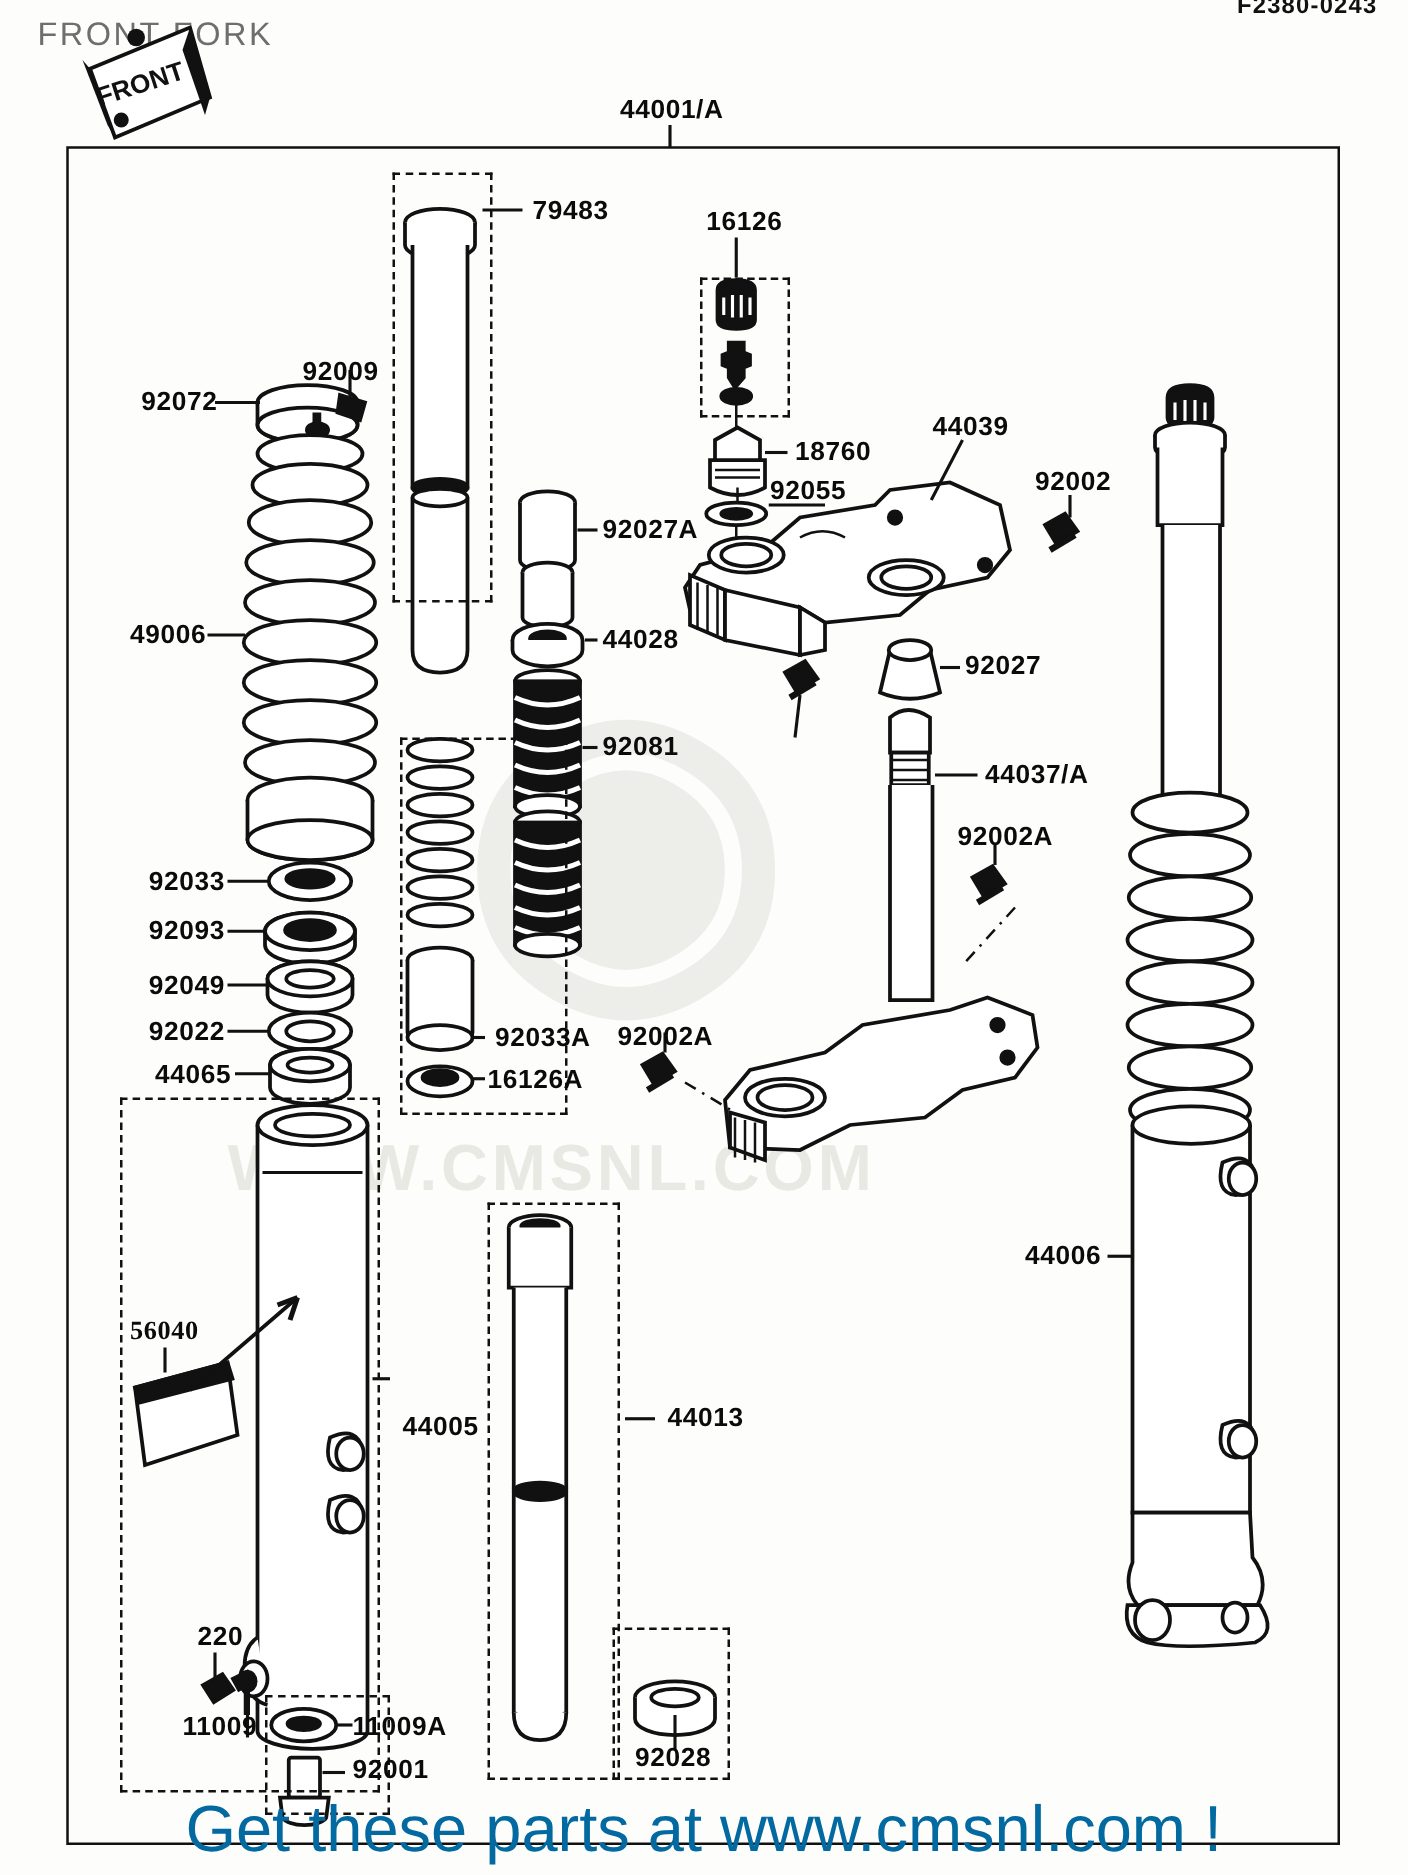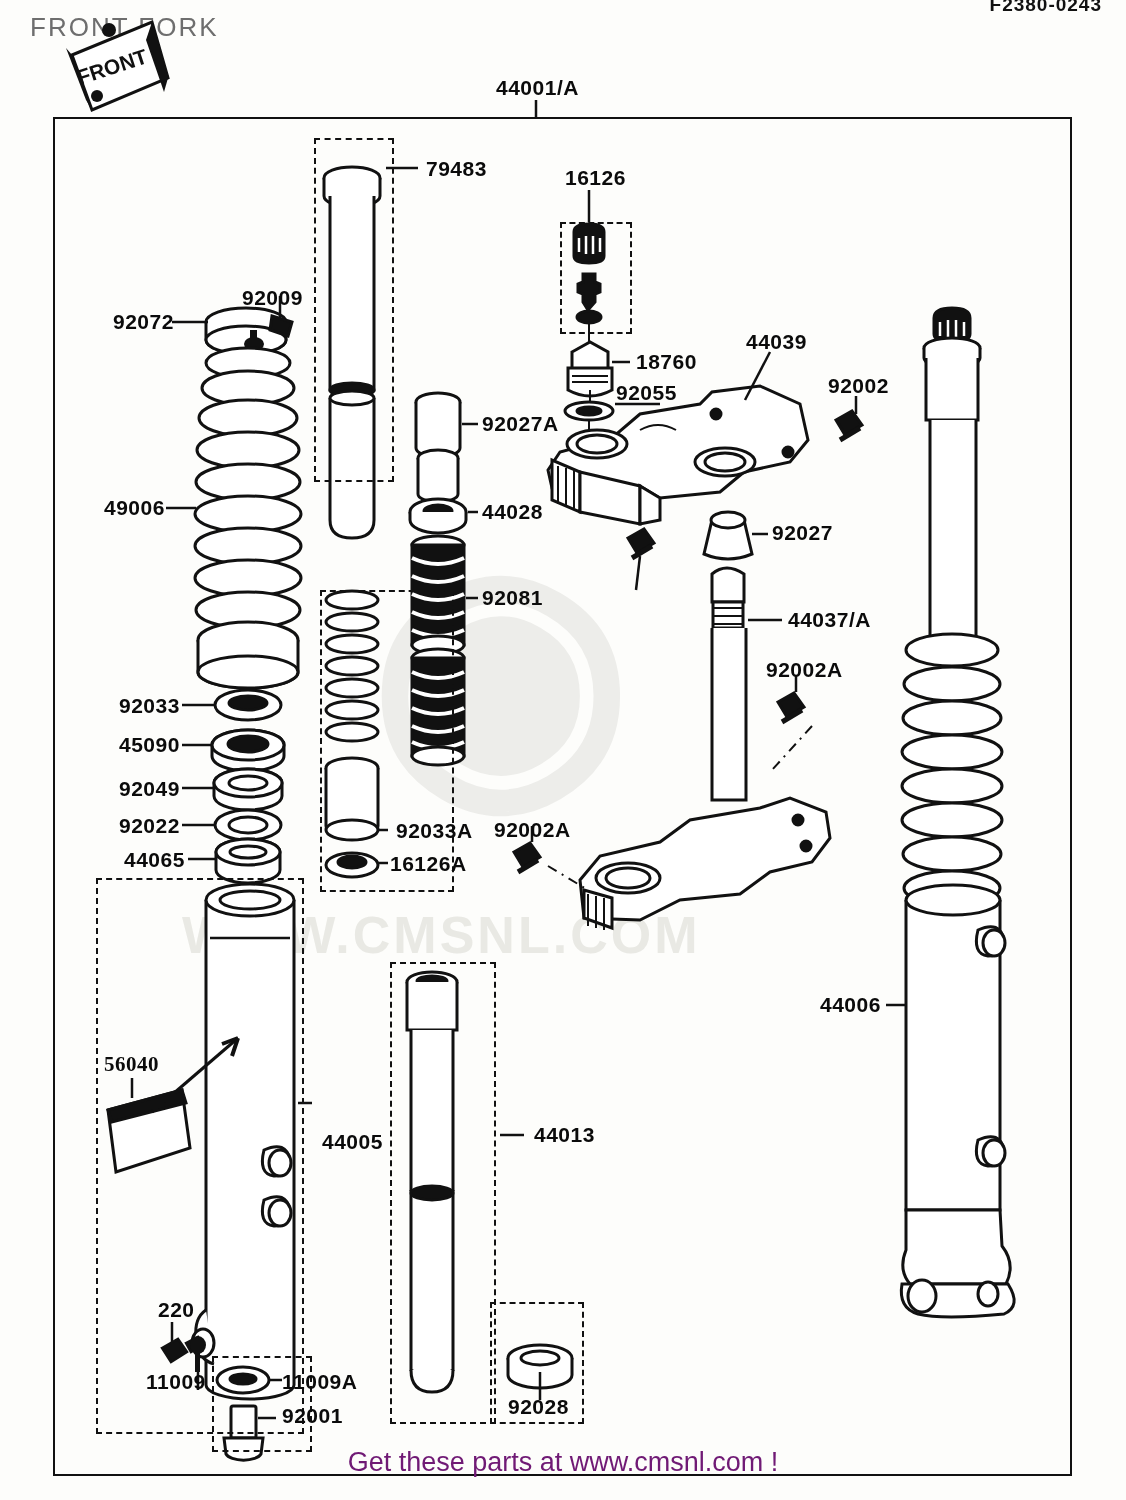--- a/index.html
+++ b/index.html
@@ -20,21 +20,21 @@
 
   svg.art{position:absolute;left:0;top:0;width:1126px;height:1500px;
           pointer-events:none;}
 
   .wm{position:absolute;color:#e9e9e4;font-weight:bold;pointer-events:none;
       user-select:none;}
   .wm-text{font-size:52px;letter-spacing:3px;left:182px;top:905px;}
   .wm-face{left:370px;top:520px;font-size:300px;line-height:1;color:#ededea;}
 
   .bottom-red{position:absolute;left:50%;transform:translateX(-50%);
-      bottom:22px;color:#701a75;font-size:27px;white-space:nowrap;
+      bottom:6px;color:#0369a1;font-size:52px;white-space:nowrap;
       font-family:"Liberation Sans",sans-serif;}
 </style>
 </head>
 <body>
 
 <div id="stage">
 
   <div class="wm wm-face">◉</div>
   <div class="wm wm-text">WWW.CMSNL.COM</div>
 
@@ -447,21 +447,21 @@
   <div class="lbl" style="left:746px;top:330px;">44039</div>
   <div class="lbl" style="left:828px;top:374px;">92002</div>
   <div class="lbl" style="left:772px;top:521px;">92027</div>
   <div class="lbl" style="left:482px;top:412px;">92027A</div>
   <div class="lbl" style="left:482px;top:500px;">44028</div>
   <div class="lbl" style="left:482px;top:586px;">92081</div>
   <div class="lbl" style="left:788px;top:608px;">44037/A</div>
   <div class="lbl" style="left:766px;top:658px;">92002A</div>
   <div class="lbl" style="left:494px;top:818px;">92002A</div>
   <div class="lbl" style="left:119px;top:694px;">92033</div>
-  <div class="lbl" style="left:119px;top:733px;">45090</div>
+  <div class="lbl" style="left:119px;top:733px;">92093</div>
   <div class="lbl" style="left:119px;top:777px;">92049</div>
   <div class="lbl" style="left:119px;top:814px;">92022</div>
   <div class="lbl" style="left:124px;top:848px;">44065</div>
   <div class="lbl" style="left:396px;top:819px;text-align:right;">92033A</div>
   <div class="lbl" style="left:390px;top:852px;">16126A</div>
   <div class="lbl" style="left:104px;top:1052px;font-family:Liberation Serif, serif;">56040</div>
   <div class="lbl" style="left:322px;top:1090px;margin-top:40px;">44005</div>
   <div class="lbl" style="left:534px;top:1123px;">44013</div>
   <div class="lbl" style="left:820px;top:993px;">44006</div>
   <div class="lbl" style="left:158px;top:1298px;">220</div>

